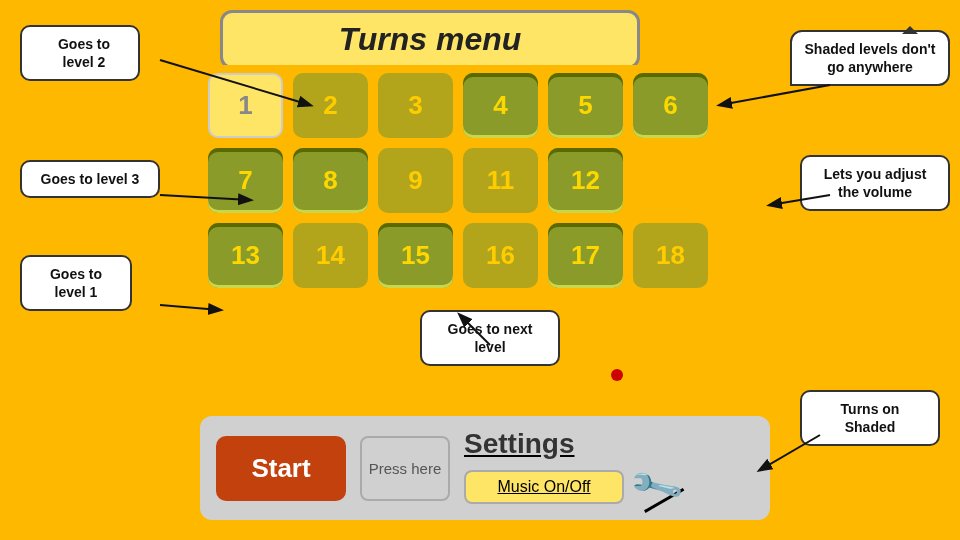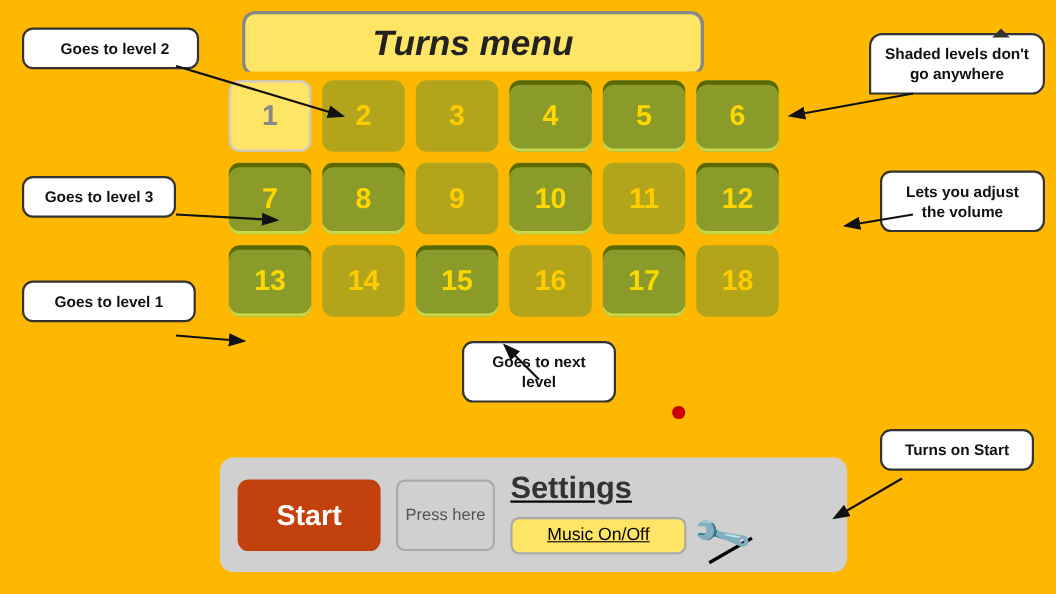--- a/index.html
+++ b/index.html
@@ -174,36 +174,36 @@
     .callout::after {
       content: '';
       position: absolute;
       border: 8px solid transparent;
     }
 
     
     .callout-lvl2 {
       top: 25px;
       left: 20px;
-      width: 161px;
+      width: 120px;
       padding-left: 20px;
     }
 
     
     .callout-lvl3 {
       top: 160px;
       left: 20px;
       width: 140px;
     }
 
     
     .callout-lvl1 {
       top: 255px;
       left: 20px;
-      width: 158px;
+      width: 112px;
     }
 
     
     .callout-shaded {
       top: 30px;
       right: 10px;
       width: 160px;
       border-radius: 12px 12px 12px 0;
     }
     .callout-shaded::before {
@@ -264,21 +264,21 @@
 
 <div class="callout callout-shaded">
   <span>Shaded levels don't go anywhere</span>
 </div>
 
 <div class="callout callout-adjust">
   <span>Lets you adjust the volume</span>
 </div>
 
 <div class="callout callout-music">
-  <span>Turns on Start</span>
+  <span>Turns on Shaded</span>
 </div>
 
 <div class="callout callout-next">
   <span>Goes to next level</span>
 </div>
 
 <div class="title-box">
   <span class="title-text">Turns menu</span>
 </div>
 
@@ -288,21 +288,20 @@
     <button class="level-btn shaded">2</button>
     <button class="level-btn shaded">3</button>
     <button class="level-btn active">4</button>
     <button class="level-btn active">5</button>
     <button class="level-btn active">6</button>
   </div>
   <div class="level-row">
     <button class="level-btn active">7</button>
     <button class="level-btn active">8</button>
     <button class="level-btn shaded">9</button>
-    <button class="level-btn active">10</button>
     <button class="level-btn shaded">11</button>
     <button class="level-btn active">12</button>
   </div>
   <div class="level-row">
     <button class="level-btn active">13</button>
     <button class="level-btn shaded">14</button>
     <button class="level-btn active">15</button>
     <button class="level-btn shaded">16</button>
     <button class="level-btn active">17</button>
     <button class="level-btn shaded">18</button>

